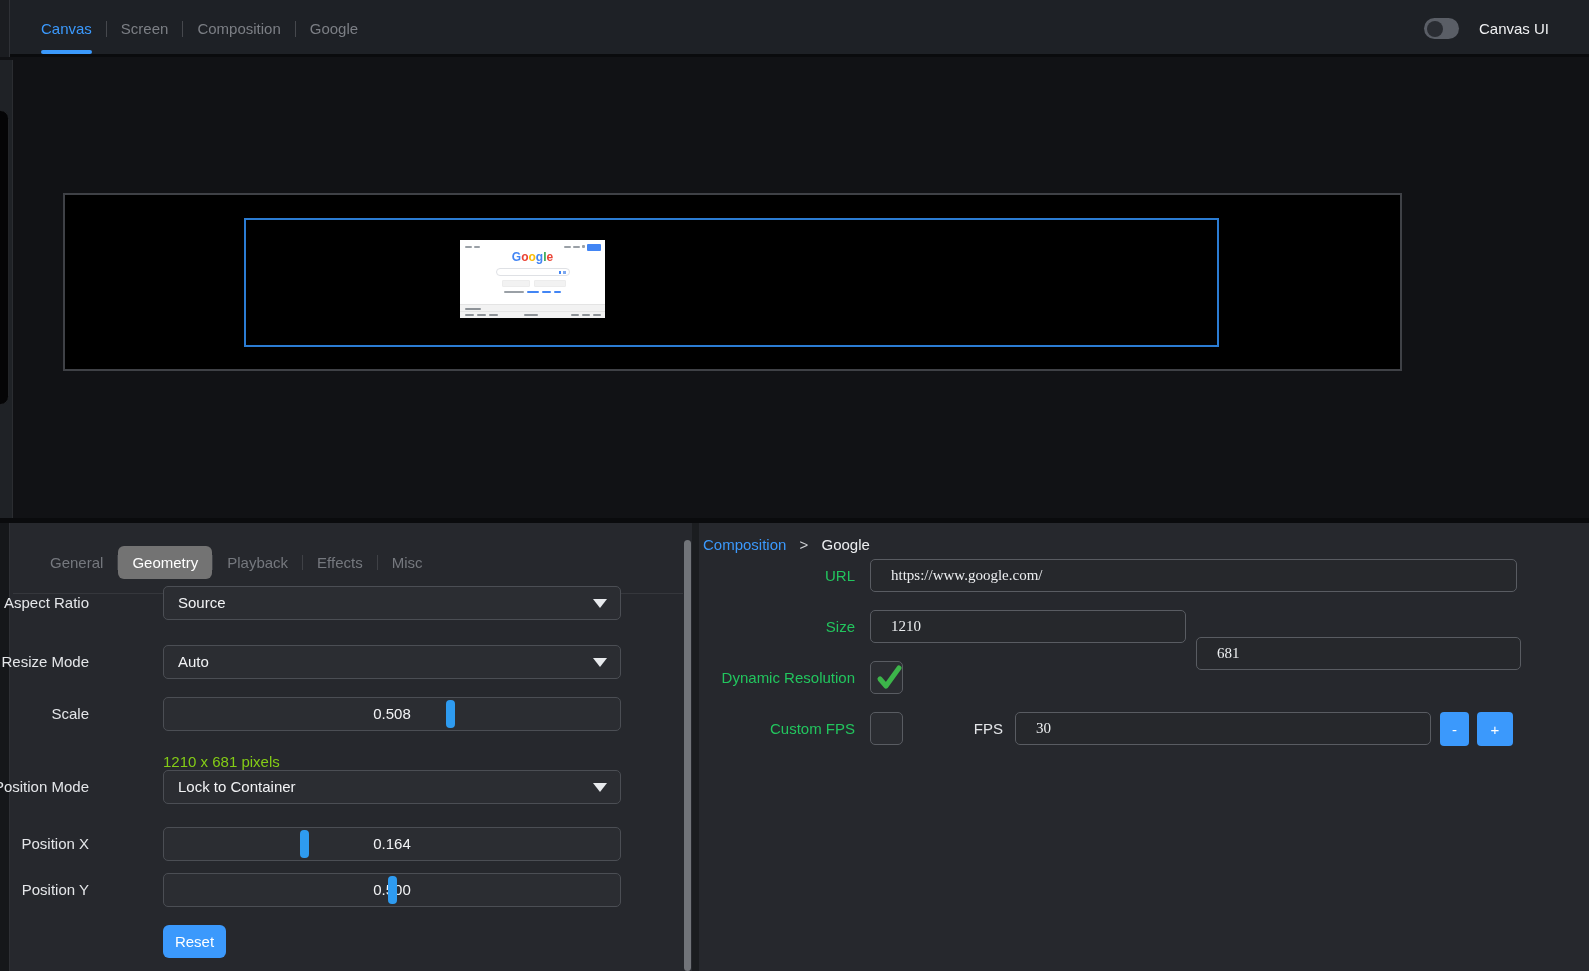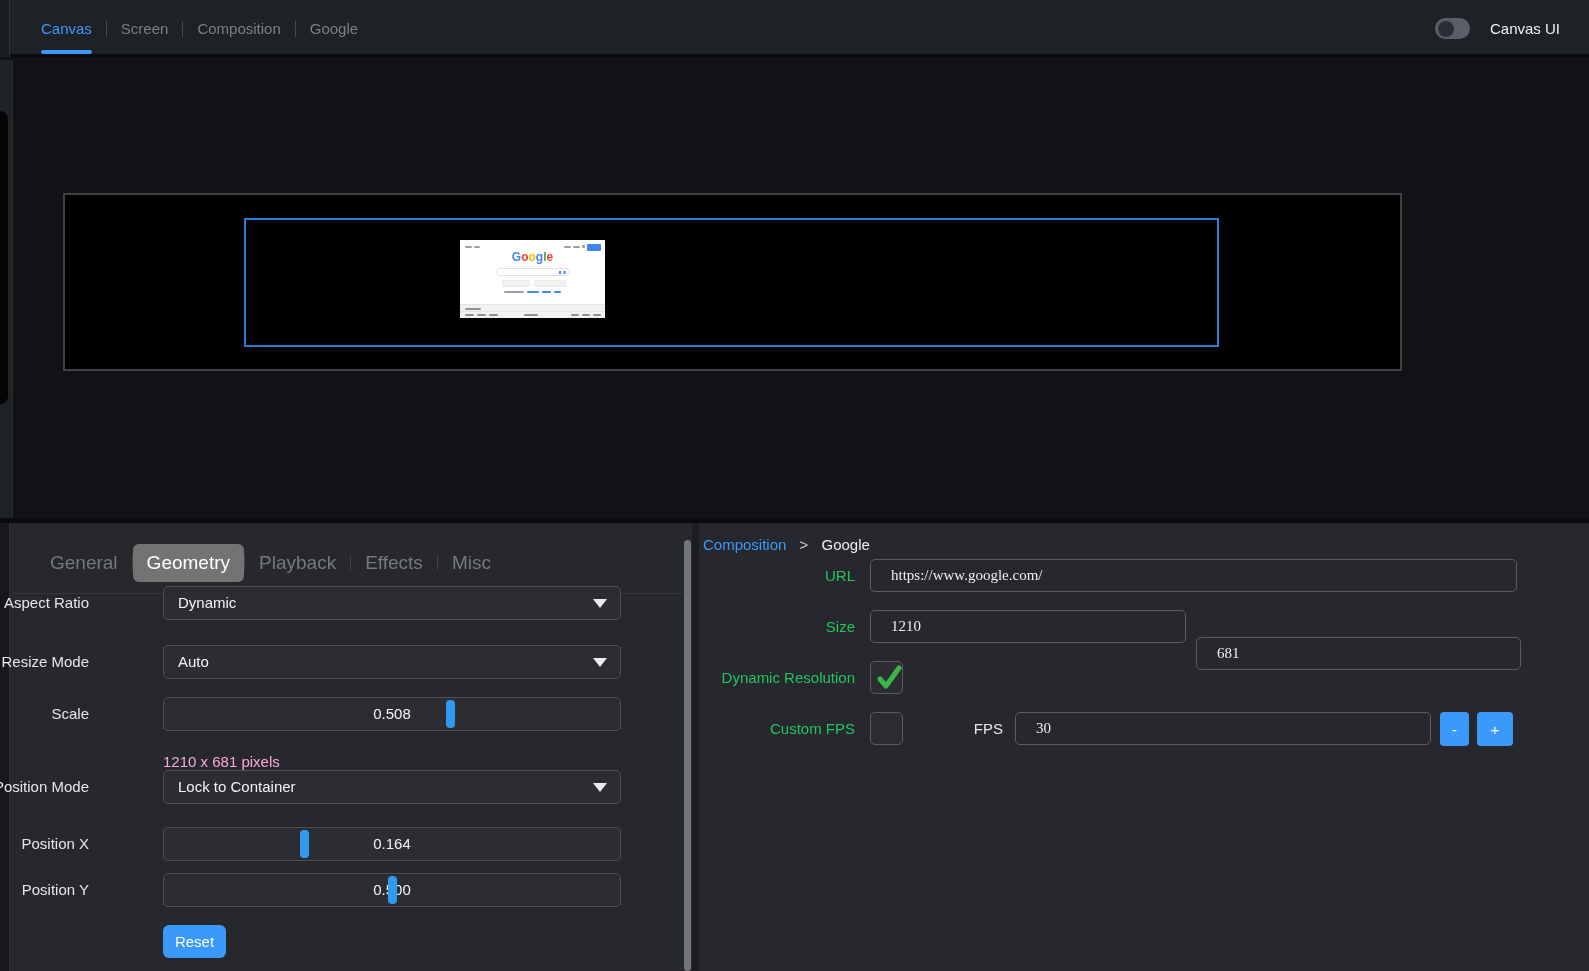--- a/index.html
+++ b/index.html
@@ -7,21 +7,21 @@
   .screen { position:relative; width:1589px; height:971px; background:#111215; overflow:hidden; }
 
   
   .topbar { position:absolute; left:0; top:0; width:1589px; height:57px; background:#1e2126; border-bottom:3px solid #0a0b0d; }
   .topbar-strip { position:absolute; left:0; top:0; width:10px; height:57px; background:#1b1d21; border-right:1px solid #2f3136; }
   .top-tabs { position:absolute; left:13px; top:0; height:57px; display:flex; align-items:center; padding-left:14px; }
   .top-tab { position:relative; height:57px; display:flex; align-items:center; padding:0 14px; font-size:15px; color:#7c7f85; cursor:pointer; }
   .top-tab.active { color:#3b99fc; }
   .top-tab .underline { position:absolute; left:14px; right:14px; bottom:3px; height:4px; border-radius:2px; background:#3b99fc; }
   .tab-sep { width:1px; height:16px; background:#46484d; }
-  .topbar-right { position:absolute; right:29px; top:0; height:57px; display:flex; align-items:center; gap:20px; }
+  .topbar-right { position:absolute; right:40px; top:0; height:57px; display:flex; align-items:center; gap:20px; }
   .toggle { position:relative; width:35px; height:21px; border-radius:11px; background:#5a5e66; cursor:pointer; }
   .toggle .knob { position:absolute; left:3px; top:2.5px; width:16px; height:16px; border-radius:50%; background:#2a2d33; }
   .toggle-label { font-size:15px; color:#f0f1f3; }
 
   
   .canvas-area { position:absolute; left:0; top:60px; width:1589px; height:458px; background:#111215; }
   .canvas-strip { position:absolute; left:0; top:0; width:13px; height:458px; background:#1f2226; border-right:1px solid #2b2d31; overflow:hidden; }
   .strip-item { position:absolute; left:-8px; top:50px; width:17px; height:295px; background:#050506; border:1px solid #232528; border-radius:9px; }
   .canvas-frame { position:absolute; left:63px; top:133px; width:1339px; height:178px; background:#000; border:2px solid #3f4146; }
   .selection { position:absolute; left:179px; top:23px; width:975px; height:129px; border:2px solid #2b7cd3; background:#000; cursor:move; }
@@ -47,34 +47,34 @@
   .bottom { position:absolute; left:0; top:518px; width:1589px; height:453px; background:#26282d; border-top:5px solid #0a0b0d; }
   .bottom-strip { position:absolute; left:0; top:0; width:10px; height:448px; background:#15171a; border-right:1px solid #2e3035; }
   .left-panel { position:absolute; left:13px; top:0; width:670px; height:448px; }
   .gutter { position:absolute; left:683px; top:0; width:9px; height:448px; }
   .scroll-thumb { position:absolute; left:1px; top:17px; width:7px; height:431px; background:#717479; border-radius:4px; cursor:pointer; }
   .panel-divider { position:absolute; left:692px; top:0; width:7px; height:448px; background:#1b1d20; }
   .right-panel { position:absolute; left:699px; top:0; width:890px; height:448px; }
 
   
   .lp-tabs { position:absolute; left:0; top:22px; height:35px; display:flex; align-items:center; padding-left:23px; }
-  .lp-tab { padding:8px 14px; font-size:19px; color:#75787e; cursor:pointer; border-radius:6px; }
+  .lp-tab { padding:8px 14px; font-size:15px; color:#75787e; cursor:pointer; border-radius:6px; }
   .lp-tab.active { background:#737373; color:#ffffff;text-align:right; }
   .lp-sep { width:1px; height:15px; background:#3f4146; }
   .lp-divider { position:absolute; left:0; top:70px; width:670px; height:1px; background:#35373c; }
 
   
   .row { position:absolute; height:34px; }
   .row-label { position:absolute; right:534px; top:0; width:200px; line-height:34px; text-align:right; font-size:15px; color:#e4e6e9; }
   .control { position:absolute; left:150px; top:0; width:458px; height:34px; background:#2b2d32; border:1px solid #4b4e54; border-radius:5px; cursor:pointer; }
   .dd-value { position:absolute; left:14px; top:0; line-height:32px; font-size:15px; color:#f2f3f5; }
   .dd-arrow { position:absolute; right:13px; top:12px; width:0; height:0; border-left:7px solid transparent; border-right:7px solid transparent; border-top:9px solid #e8eaed; }
   .slider-value { position:absolute; left:0; width:100%; top:0; line-height:32px; text-align:center; font-size:15px; color:#f2f3f5; }
   .slider-handle { position:absolute; top:2px; width:9px; height:28px; border-radius:4px; background:#2e9bf0; z-index:2; cursor:ew-resize; }
-  .size-text { position:absolute; left:150px; width:300px; font-size:15px; color:#f9a8d4; }
+  .size-text { position:absolute; left:150px; width:300px; font-size:15px; color:#84cc16; }
   .reset-btn { position:absolute; left:150px; top:402px; width:63px; height:33px; background:#3b99fc; border:none; border-radius:6px; color:#fff; font-size:15px; font-family:"Liberation Sans", sans-serif; cursor:pointer; }
 
   
   .breadcrumb { position:absolute; left:4px; top:13px; font-size:15px; }
   .crumb-link { color:#3b99fc; cursor:pointer; }
   .crumb-sep { color:#d0d2d5; margin:0 9px; }
   .crumb-current { color:#eceef0; }
   .rp-row { position:absolute; height:34px; }
   .rp-label { position:absolute; right:734px; top:0; width:220px; line-height:34px; text-align:right; font-size:15px; color:#22c55e; }
   .rp-input { position:absolute; top:0; height:33px; background:#26282c; border:1px solid #595c62; border-radius:5px; color:#eceef0; font-size:15px; font-family:Liberation Serif, serif; padding:0 20px; }
@@ -178,21 +178,21 @@
         <span class="lp-sep"></span>
         <div class="lp-tab"><span>Effects</span></div>
         <span class="lp-sep"></span>
         <div class="lp-tab"><span>Misc</span></div>
       </div>
       <div class="lp-divider"></div>
 
       <div class="row" style="top:63px; left:0; width:610px;">
         <div class="row-label">Aspect Ratio</div>
         <div class="control">
-          <span class="dd-value">Dynamic</span>
+          <span class="dd-value">Source</span>
           <span class="dd-arrow"></span>
         </div>
       </div>
 
       <div class="row" style="top:122px; left:0; width:610px;">
         <div class="row-label">Resize Mode</div>
         <div class="control">
           <span class="dd-value">Auto</span>
           <span class="dd-arrow"></span>
         </div>

